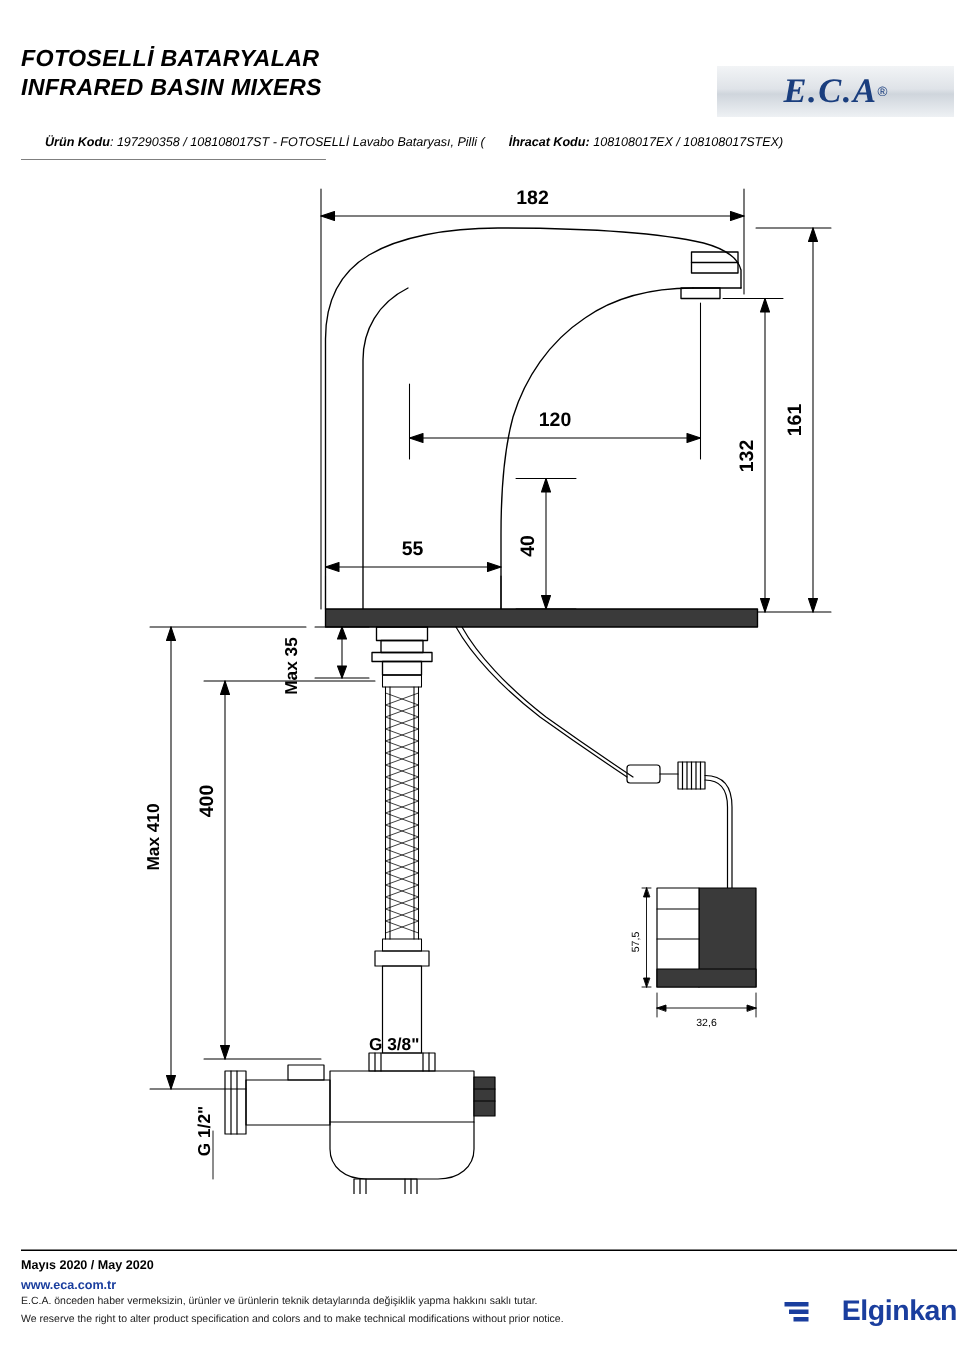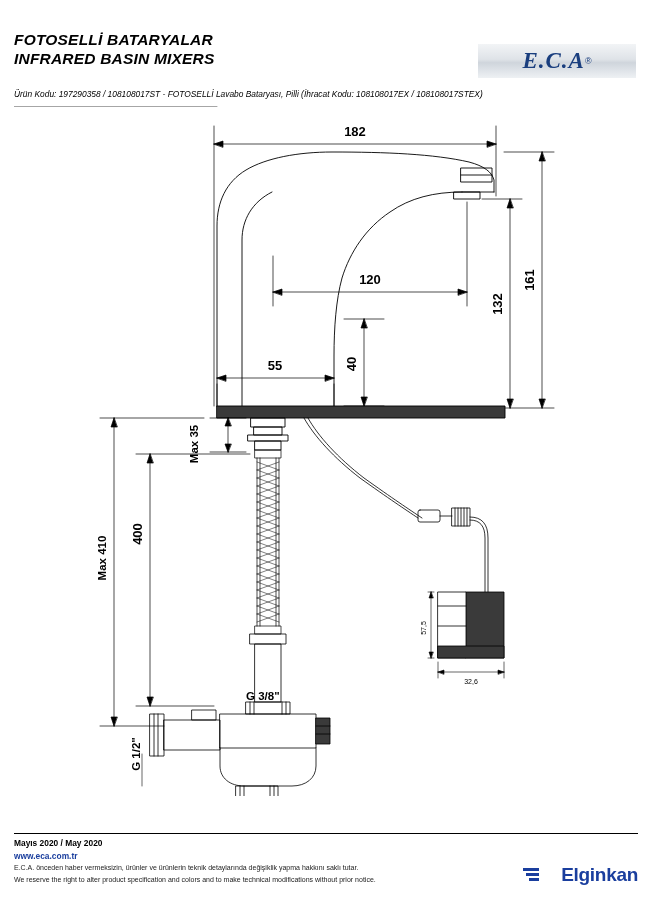--- a/index.html
+++ b/index.html
@@ -70,21 +70,21 @@
   
   .codes {
     position: relative;
     margin-top: 2px;
     line-height: 1.45;
   }
   .codes .row {
     font-size: 8.4px;
     font-style: italic;
   }
-  .codes .row b { font-weight: normal; }
+  .codes .row b { font-weight: bold; margin-left: 16px; }
   .codes .note {
     font-size: 7.2px;
     font-style: italic;
     color: #333;
     margin-top: 1px;
   }
 
   
   .drawing {
     position: relative;

